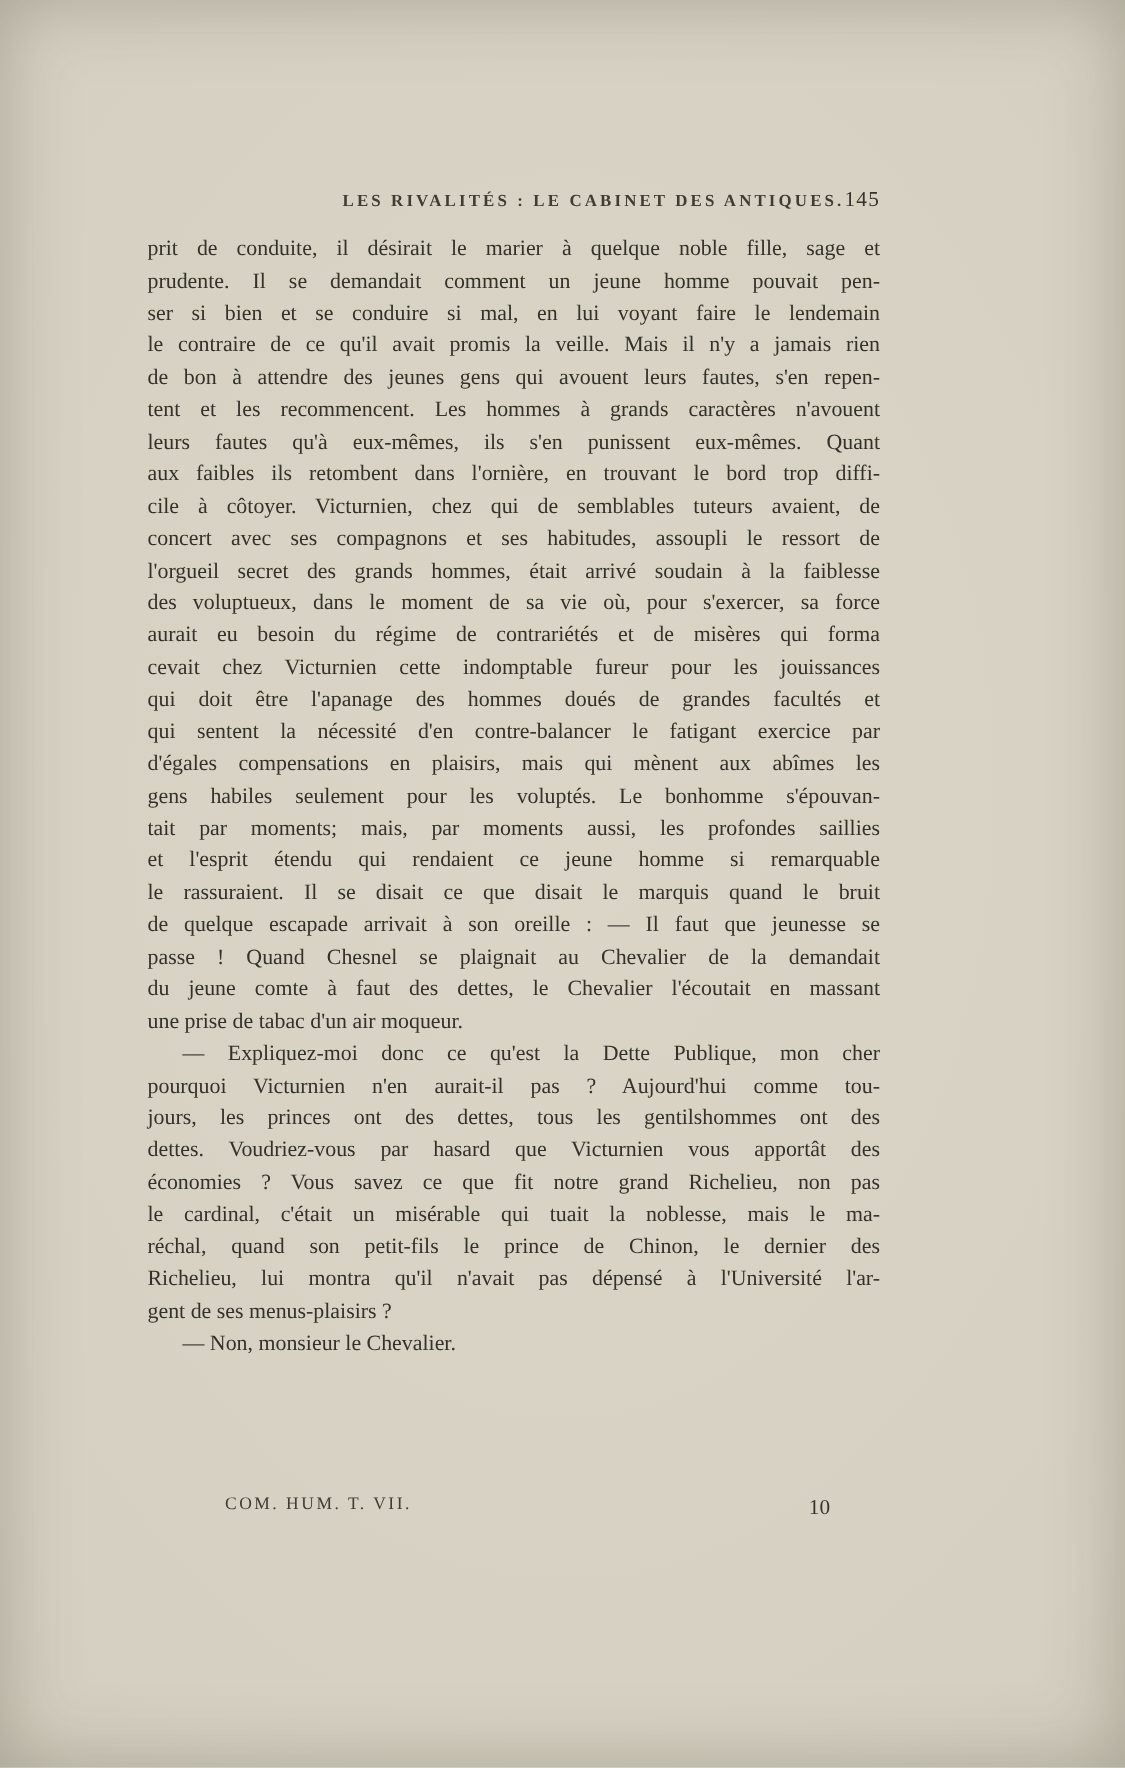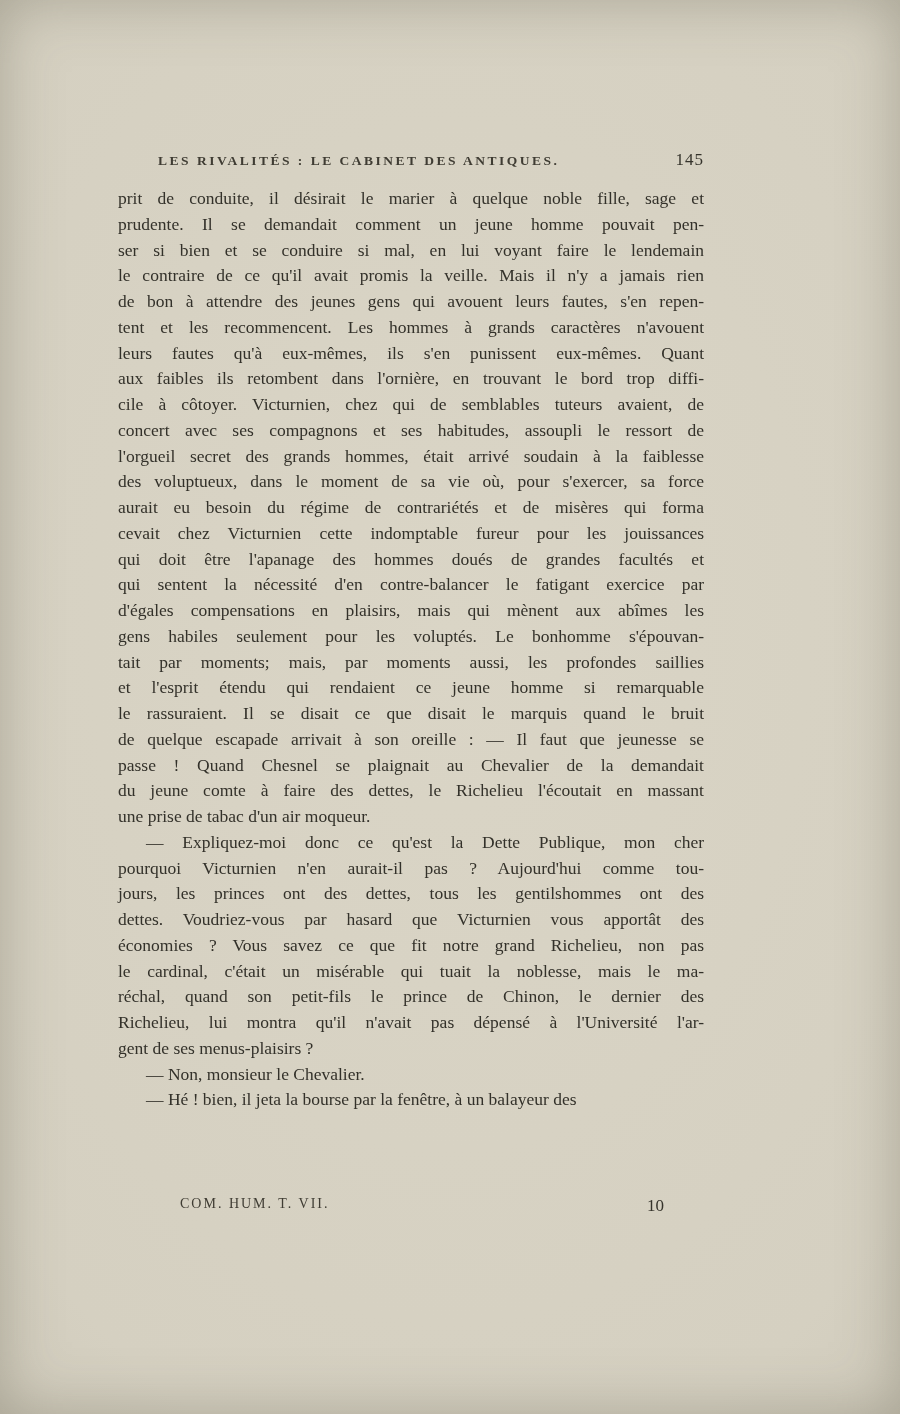--- a/index.html
+++ b/index.html
@@ -25,21 +25,21 @@
     position: absolute;
     top: 150px;
     left: 118px;
     width: 586px;
     display: flex;
     align-items: baseline;
     color: #3b382f;
   }
   .header-title {
     flex: 1;
-    text-align: left;
+    text-align: right;
     font-size: 13.5px;
     font-weight: 700;
     letter-spacing: 2.5px;
     color: #3f3c33;
     padding-left: 40px;
   }
   .header-pagenum {
     font-size: 17px;
     letter-spacing: 1px;
     color: #35332b;
@@ -116,38 +116,35 @@
       <div class="line jl">cevait chez Victurnien cette indomptable fureur pour les jouissances</div>
       <div class="line jl">qui doit être l'apanage des hommes doués de grandes facultés et</div>
       <div class="line jl">qui sentent la nécessité d'en contre-balancer le fatigant exercice par</div>
       <div class="line jl">d'égales compensations en plaisirs, mais qui mènent aux abîmes les</div>
       <div class="line jl">gens habiles seulement pour les voluptés. Le bonhomme s'épouvan-</div>
       <div class="line jl">tait par moments; mais, par moments aussi, les profondes saillies</div>
       <div class="line jl">et l'esprit étendu qui rendaient ce jeune homme si remarquable</div>
       <div class="line jl">le rassuraient. Il se disait ce que disait le marquis quand le bruit</div>
       <div class="line jl">de quelque escapade arrivait à son oreille : — Il faut que jeunesse se</div>
       <div class="line jl">passe ! Quand Chesnel se plaignait au Chevalier de la demandait</div>
-      <div class="line jl">du jeune comte à faire des dettes, le Richelieu l'écoutait en massant</div>
+      <div class="line jl">du jeune comte à faut des dettes, le Chevalier l'écoutait en massant</div>
       <div class="line">une prise de tabac d'un air moqueur.</div>
     </div>
     <div class="paragraph indent">
       <div class="line jl">— Expliquez-moi donc ce qu'est la Dette Publique, mon cher</div>
       <div class="line jl">pourquoi Victurnien n'en aurait-il pas ? Aujourd'hui comme tou-</div>
       <div class="line jl">jours, les princes ont des dettes, tous les gentilshommes ont des</div>
       <div class="line jl">dettes. Voudriez-vous par hasard que Victurnien vous apportât des</div>
       <div class="line jl">économies ? Vous savez ce que fit notre grand Richelieu, non pas</div>
       <div class="line jl">le cardinal, c'était un misérable qui tuait la noblesse, mais le ma-</div>
       <div class="line jl">réchal, quand son petit-fils le prince de Chinon, le dernier des</div>
       <div class="line jl">Richelieu, lui montra qu'il n'avait pas dépensé à l'Université l'ar-</div>
       <div class="line">gent de ses menus-plaisirs ?</div>
     </div>
     <div class="paragraph indent">
       <div class="line">— Non, monsieur le Chevalier.</div>
     </div>
-    <div class="paragraph indent">
-      <div class="line">— Hé ! bien, il jeta la bourse par la fenêtre, à un balayeur des</div>
-    </div>
   </div>
 
 <div class="page-footer">
   <div class="footer-sig">COM. HUM. T. VII.</div>
   <div class="footer-num">10</div>
 </div>
 
 </body></html>

